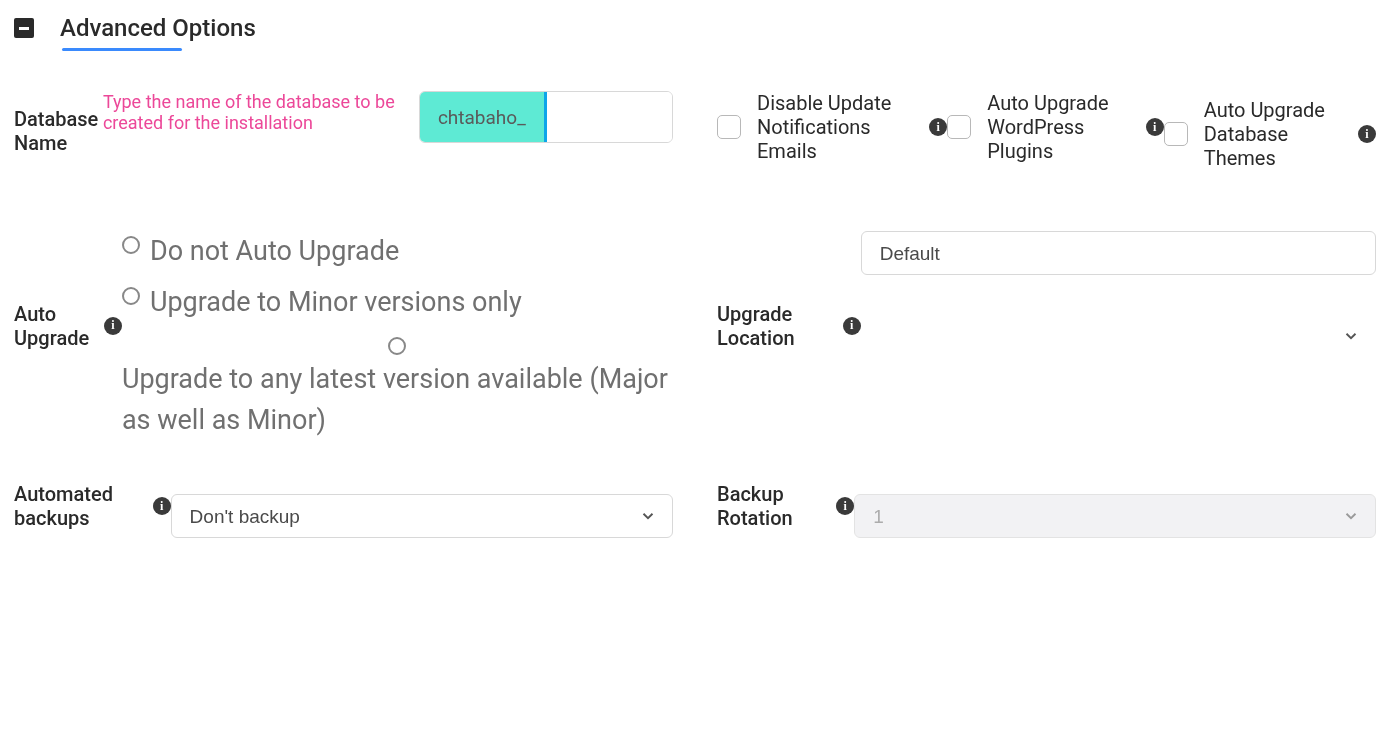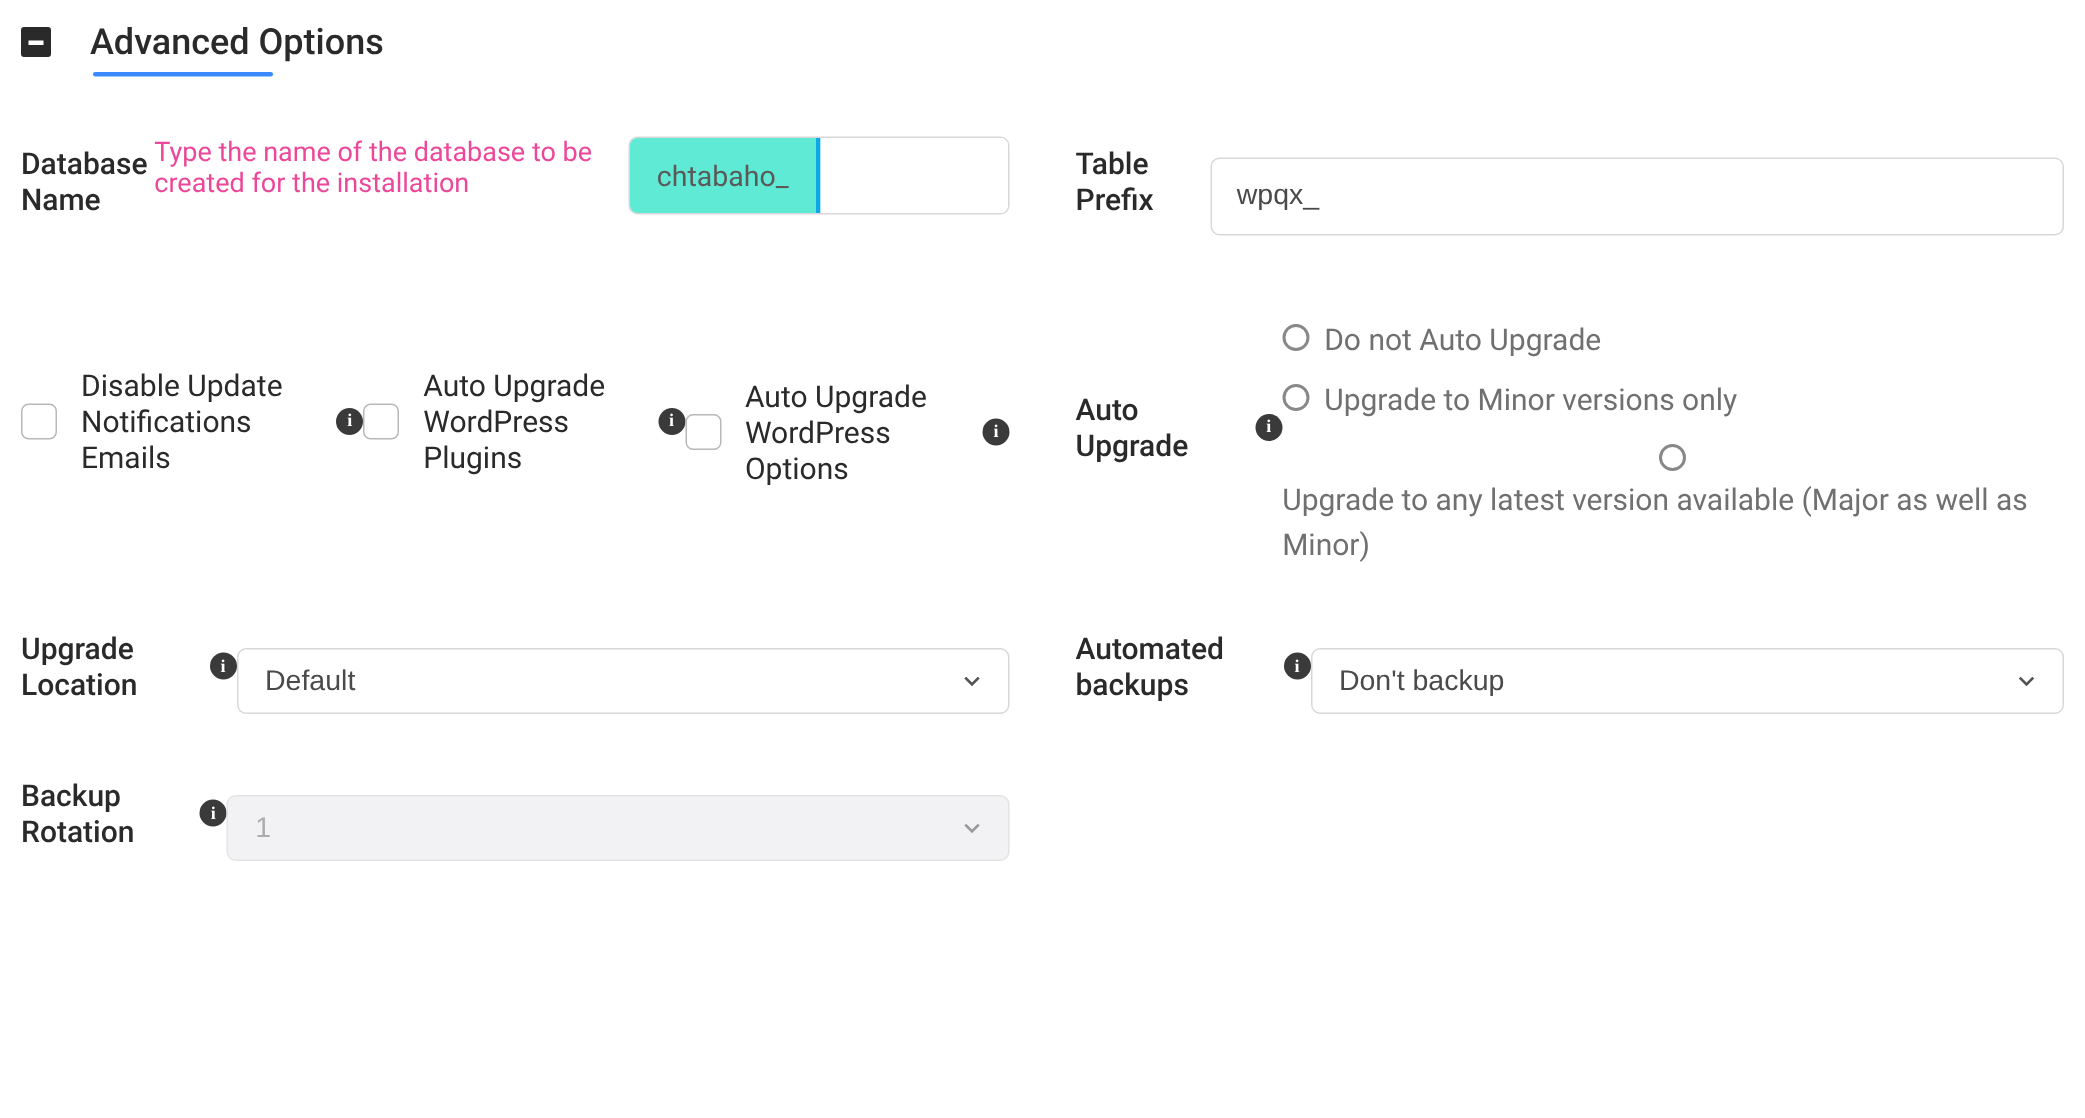--- a/index.html
+++ b/index.html
@@ -154,21 +154,21 @@
     .custom-radio {
       width: 18px;
       height: 18px;
       border: 2px solid #888;
       border-radius: 50%;
       cursor: pointer;
       flex-shrink: 0;
       margin-top: 5px;
     }
     .radio-label {
-      font-size: 20px;
+      font-size: 27px;
       color: #707070;
       line-height: 1.5;
     }
     .select-wrap {
       position: relative;
       width: 100%;
     }
     .custom-select {
       width: 100%;
       height: 44px;
@@ -224,40 +224,35 @@
 
   <div class="field-block">
     <div class="field-label">Database Name</div>
     <div class="field-hint">Type the name of the database to be created for the installation</div>
     <div class="input-group">
       <span class="input-prefix">chtabaho_</span>
       <input type="text" class="text-input" value="" style="">
     </div>
   </div>
 
-  <div class="field-block">
-    <div class="field-label">Table Prefix</div>
-    <div class="spacer-hint"></div>
-    <input type="text" class="single-input" style="margin-top: 14px;" value="wpqx_">
-  </div>
 
   <div class="field-block">
     <div class="checkbox-row">
       <div class="custom-checkbox"></div>
       <span class="checkbox-label">Disable Update Notifications Emails</span>
       <span class="info-icon">i</span>
     </div>
     <div class="checkbox-row">
       <div class="custom-checkbox"></div>
       <span class="checkbox-label">Auto Upgrade WordPress Plugins</span>
       <span class="info-icon">i</span>
     </div>
     <div class="checkbox-row">
       <div class="custom-checkbox"></div>
-      <span class="checkbox-label">Auto Upgrade WordPress Options</span>
+      <span class="checkbox-label">Auto Upgrade Database Themes</span>
       <span class="info-icon">i</span>
     </div>
   </div>
 
   <div class="field-block">
     <div class="field-label">
       <span>Auto Upgrade</span>
       <span class="info-icon">i</span>
     </div>
     <div class="radio-group">

